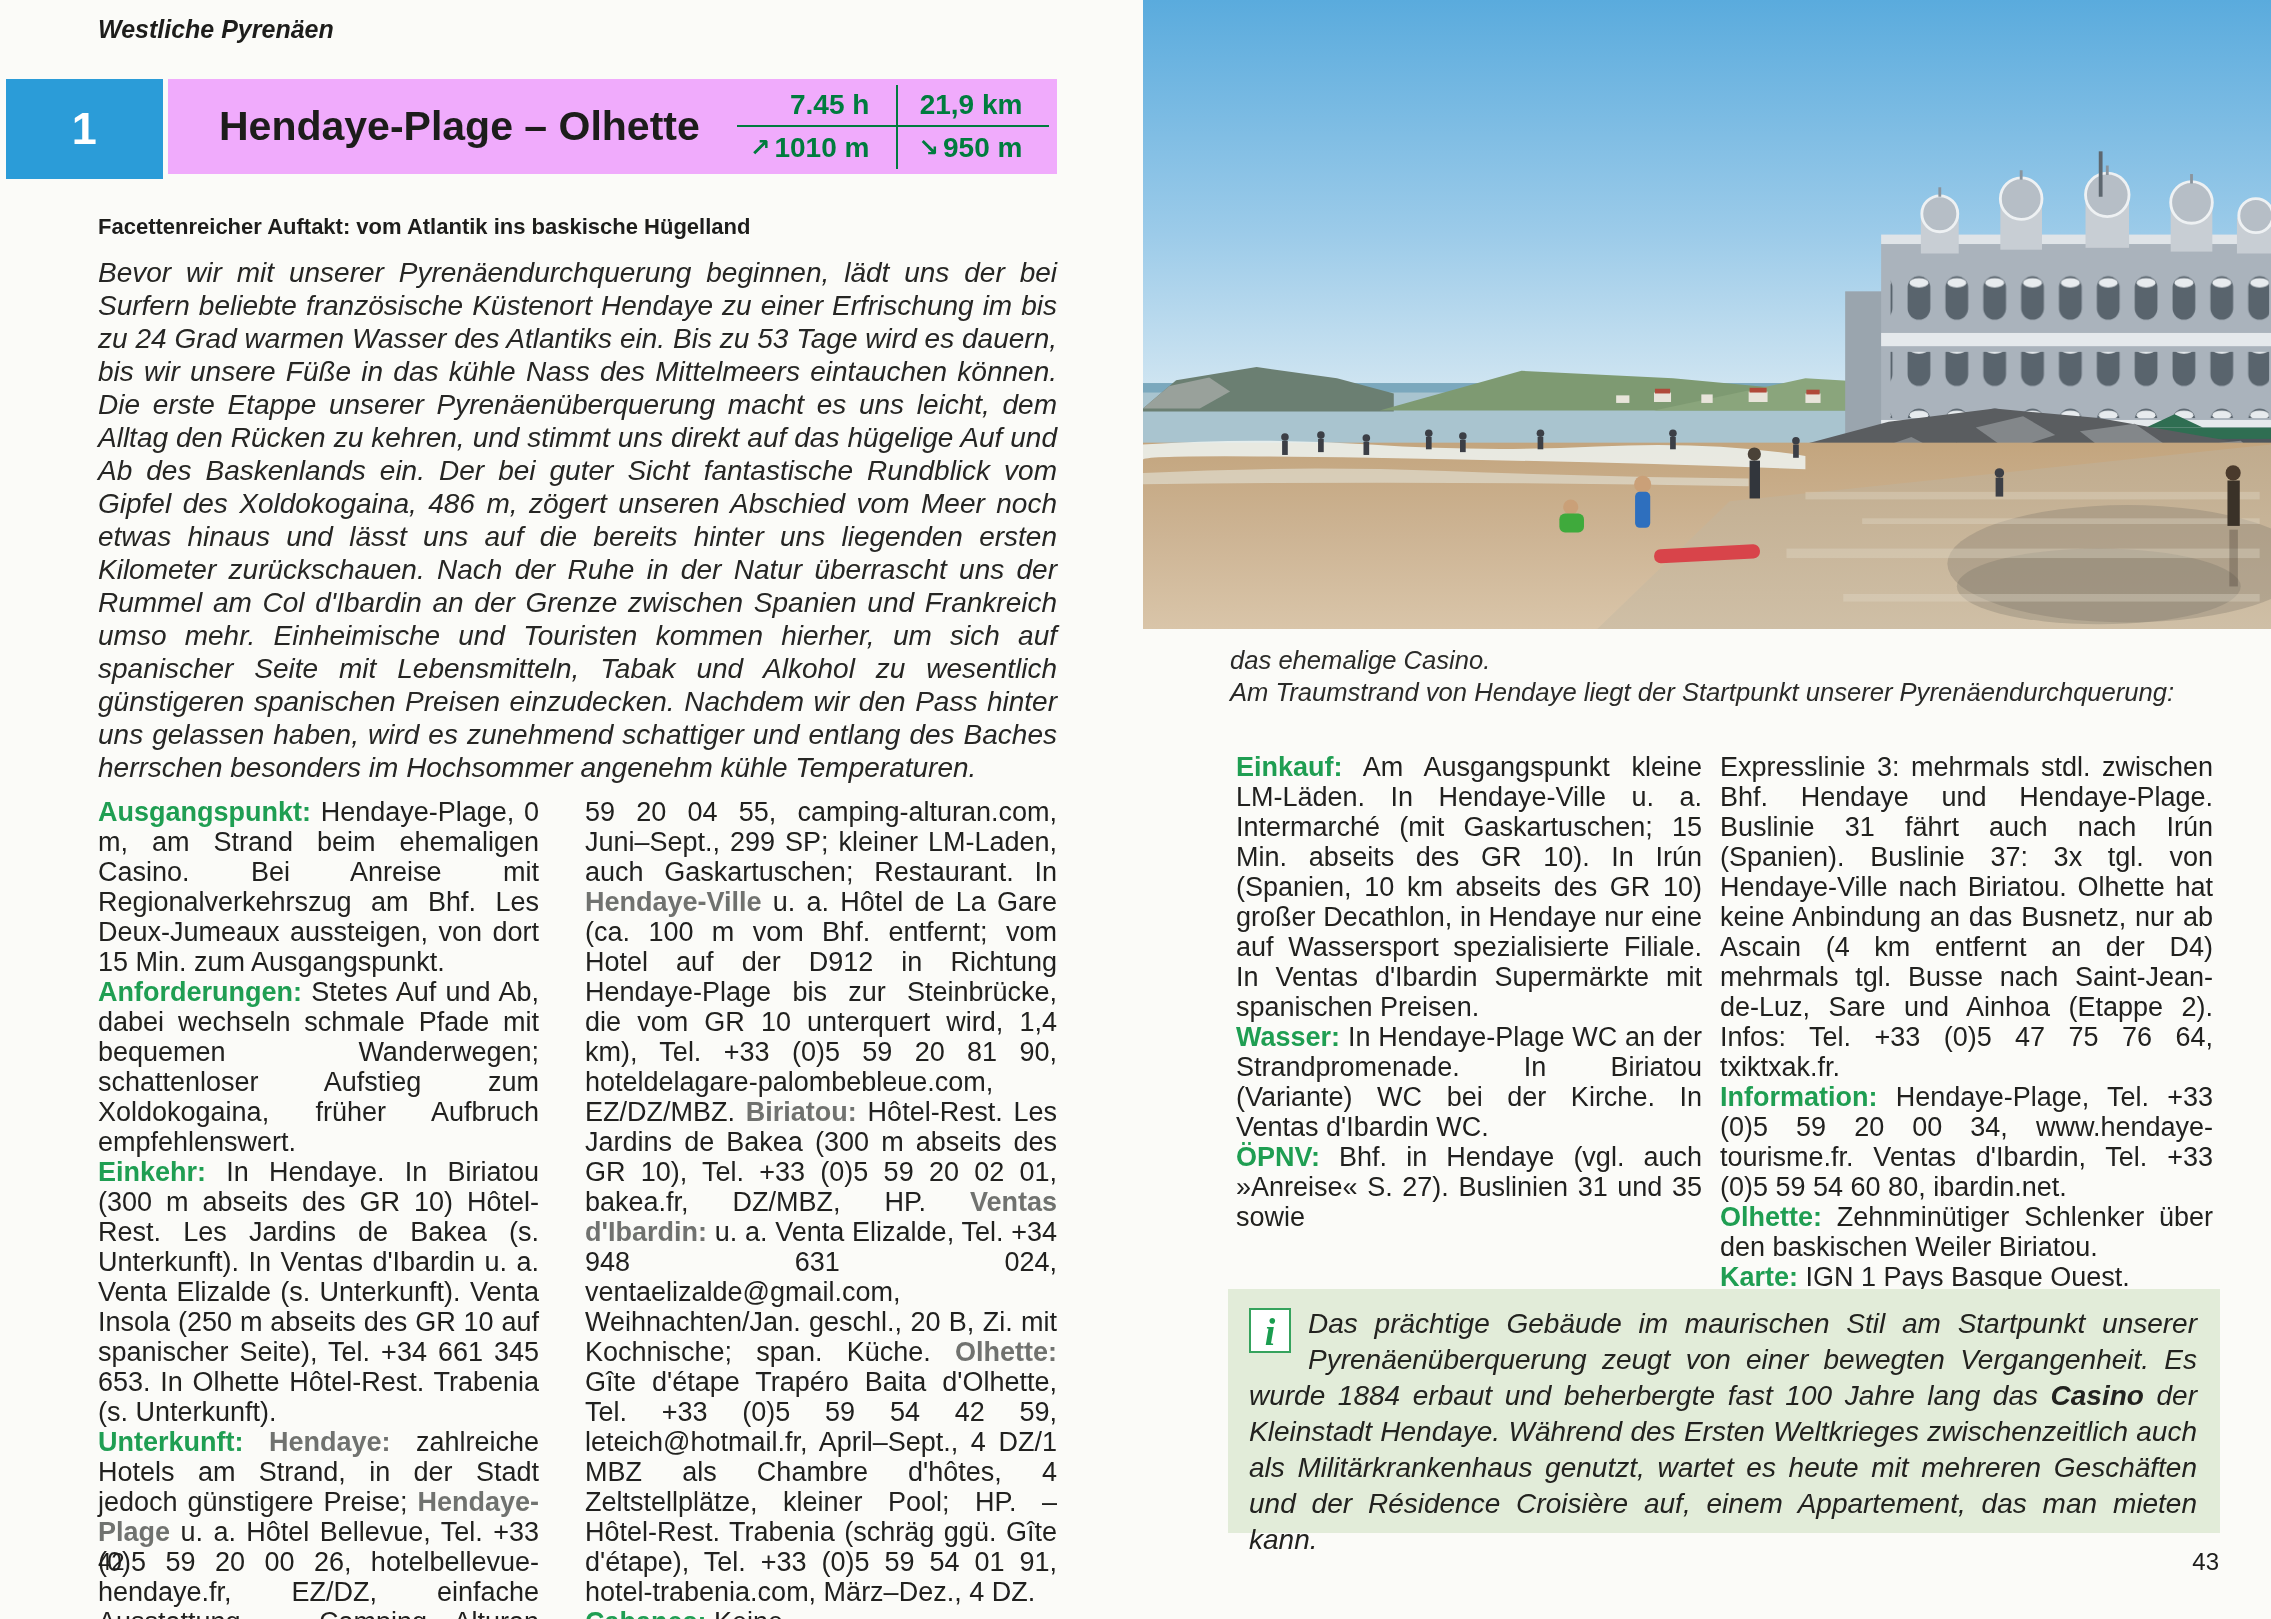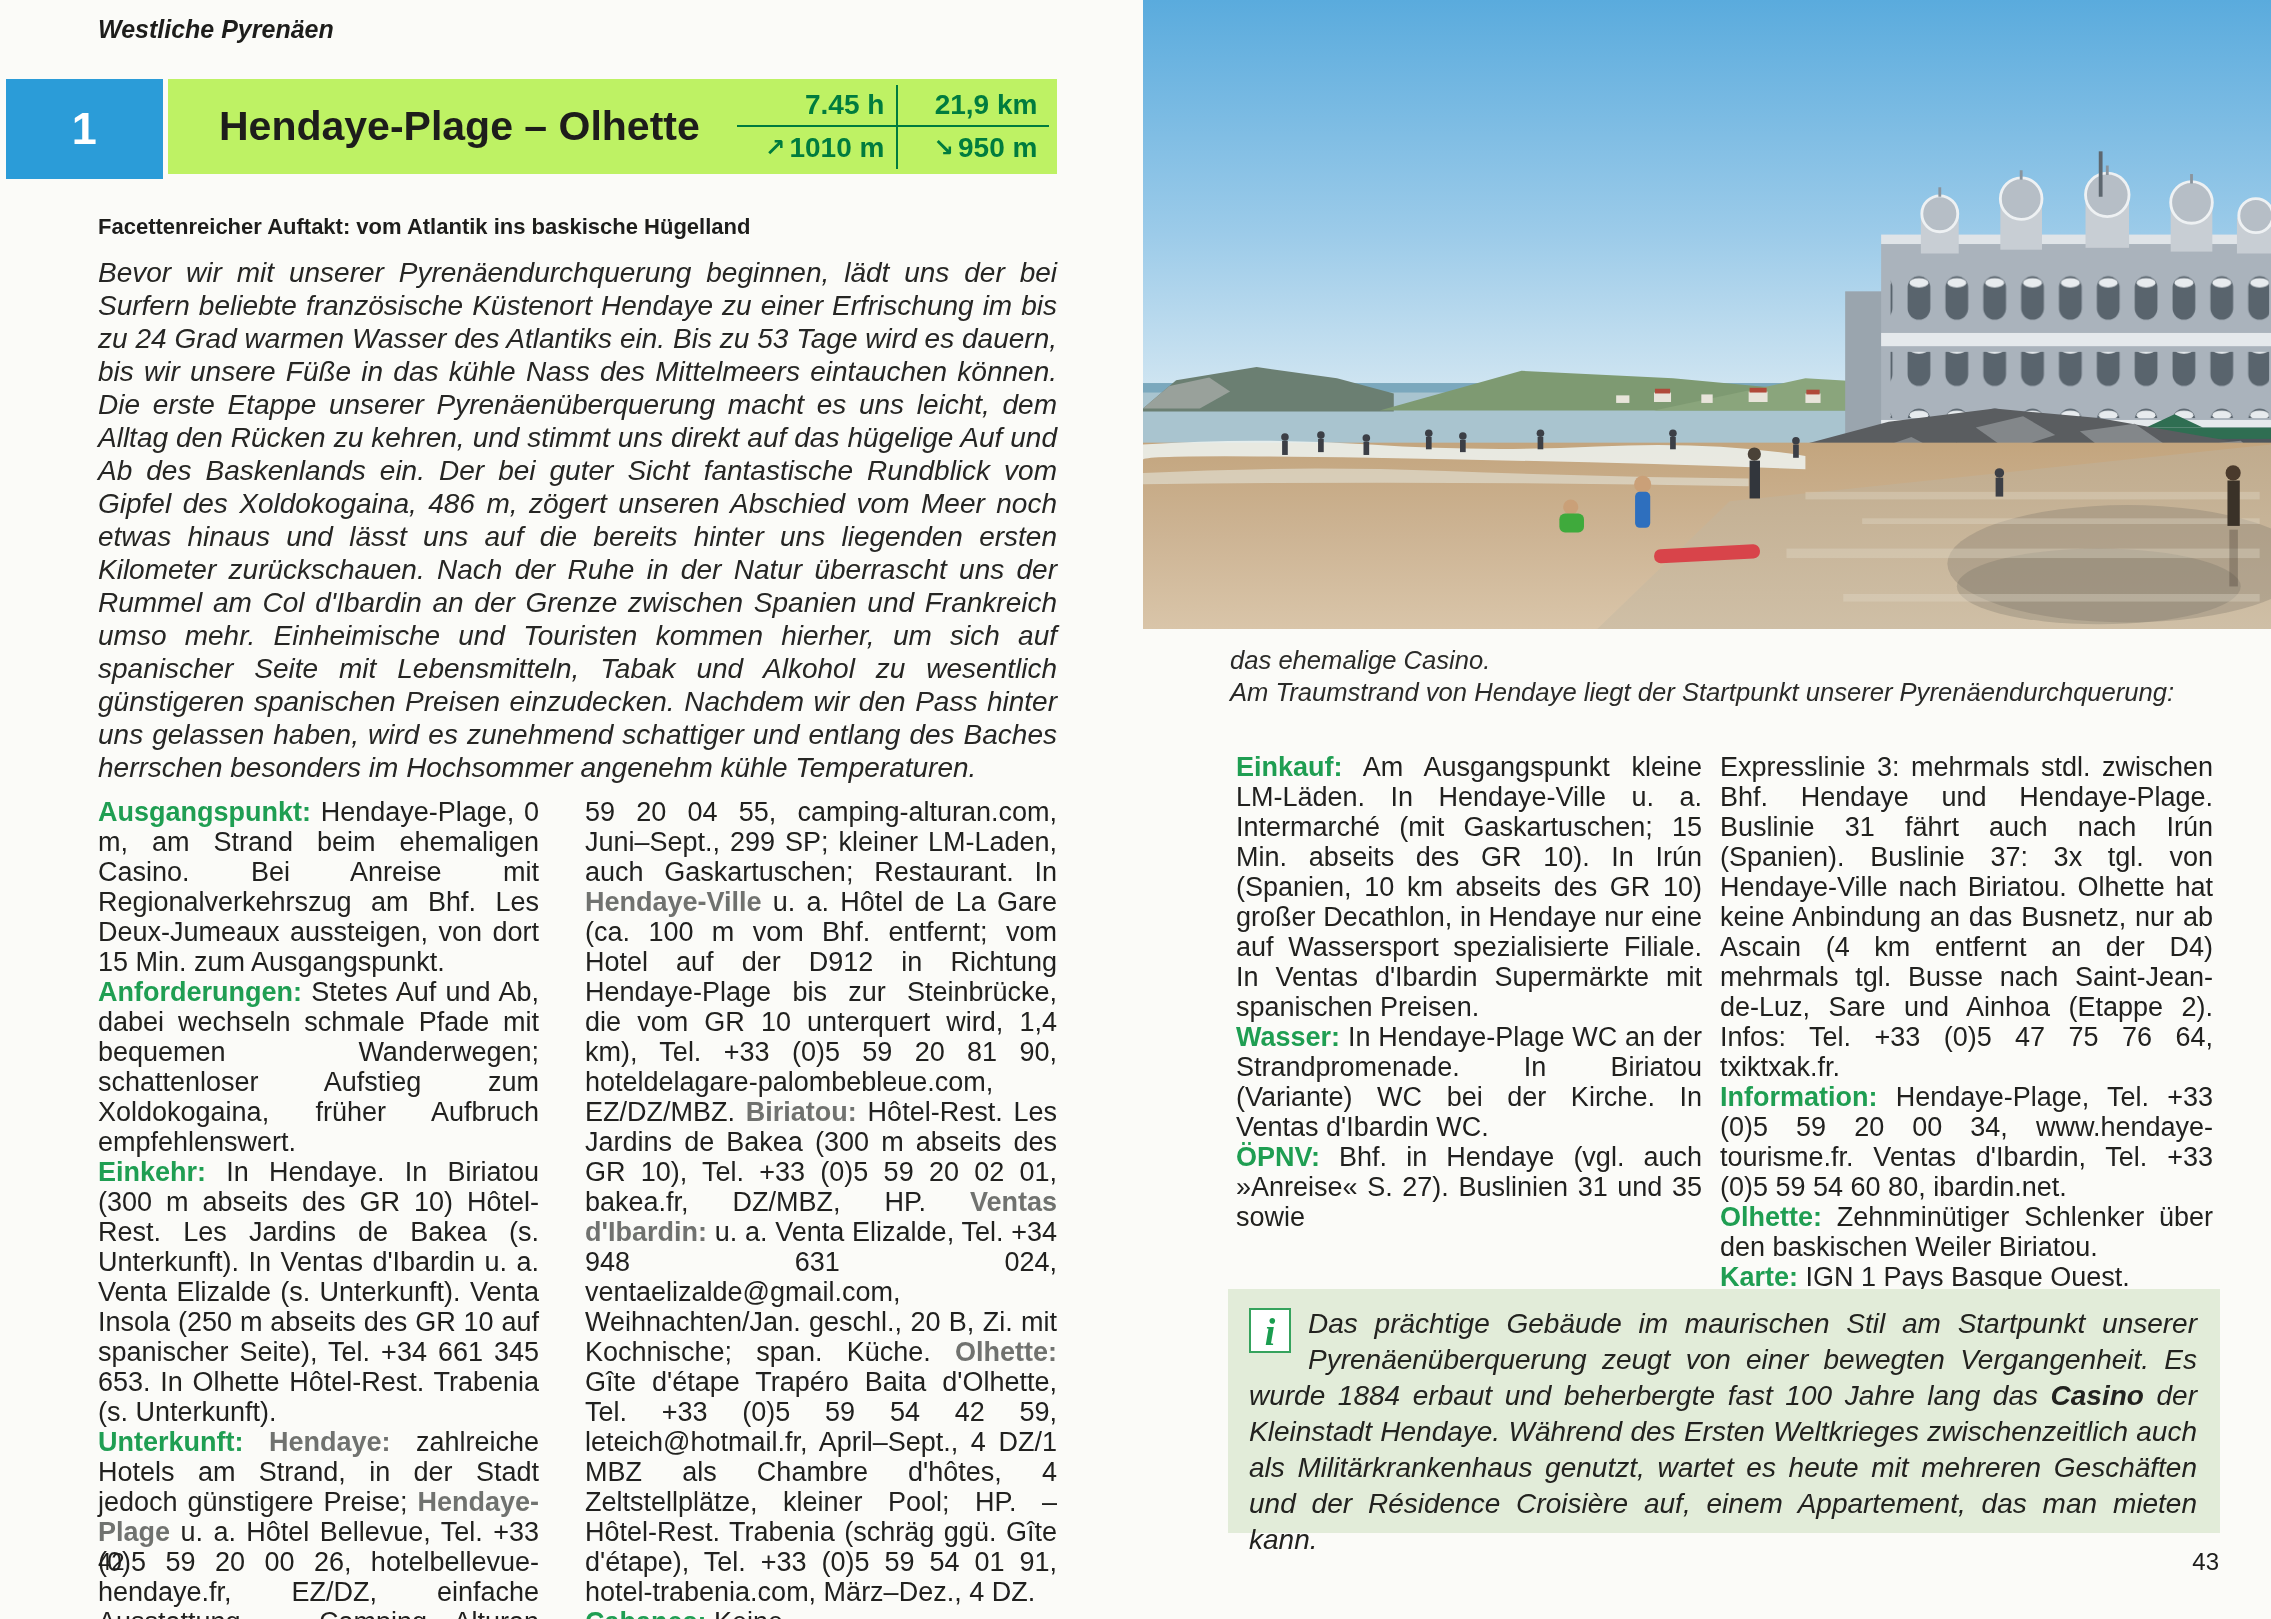--- a/index.html
+++ b/index.html
@@ -12,30 +12,30 @@
     position:absolute;left:98px;top:15px;
     font-size:25px;font-style:italic;font-weight:bold;color:#1d1d1b;
   }
   .stage-number{
     position:absolute;left:5.7px;top:79px;width:157px;height:100px;
     background:#2b9cd8;color:#ffffff;font-size:45px;font-weight:bold;
     display:flex;align-items:center;justify-content:center;
   }
   .stage-bar{
     position:absolute;left:168px;top:79px;width:889px;height:95px;
-    background:#bef264;display:flex;align-items:center;
+    background:#f0abfc;display:flex;align-items:center;
   }
   .stage-title{
     font-size:41px;font-weight:bold;color:#1d1d1b;margin-left:51px;flex:1 1 auto;
   }
   .stage-stats{
     display:grid;grid-template-columns:161px 151px;grid-template-rows:42px 42px;
     margin-right:7.6px;color:#007c3e;font-weight:bold;font-size:28px;
   }
-  .stage-stats .cell{display:flex;align-items:center;justify-content:flex-end;padding-right:12px;}
+  .stage-stats .cell{display:flex;align-items:center;justify-content:flex-end;padding-right:27px;}
   .stage-stats .c1{border-right:2.8px solid #007c3e;}
   .stage-stats .r1{border-bottom:2.8px solid #007c3e;}
   .arrow{font-size:24.6px;margin-right:3.8px;}
   .intro-heading{
     position:absolute;left:98px;top:214px;width:961px;
     font-size:22px;font-weight:bold;color:#1d1d1b;
   }
   .intro-body{
     position:absolute;left:98px;top:256px;width:959px;
     font-size:28px;line-height:33px;font-style:italic;text-align:justify;color:#262624;

